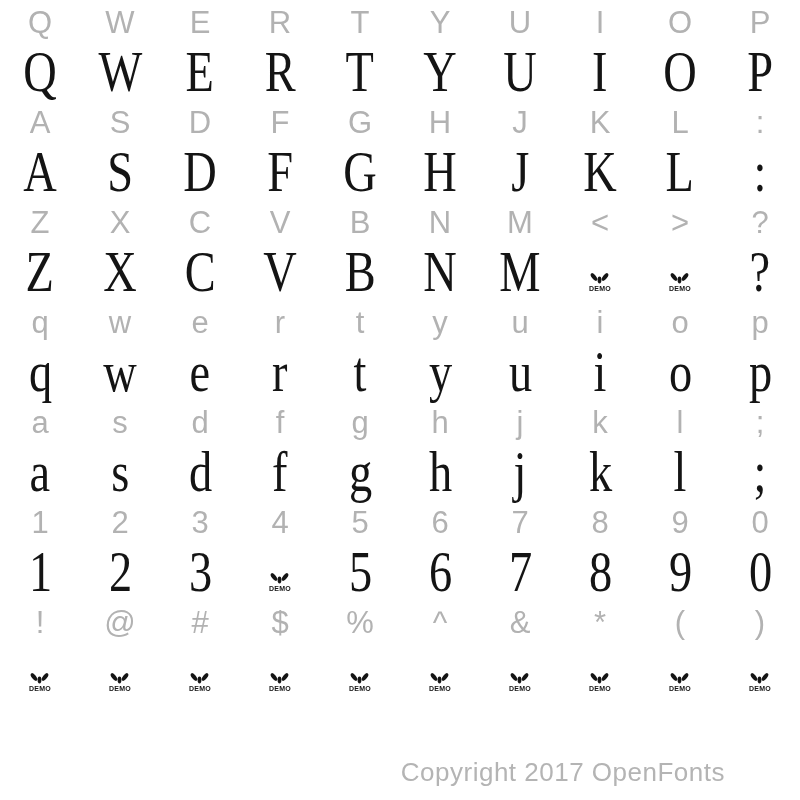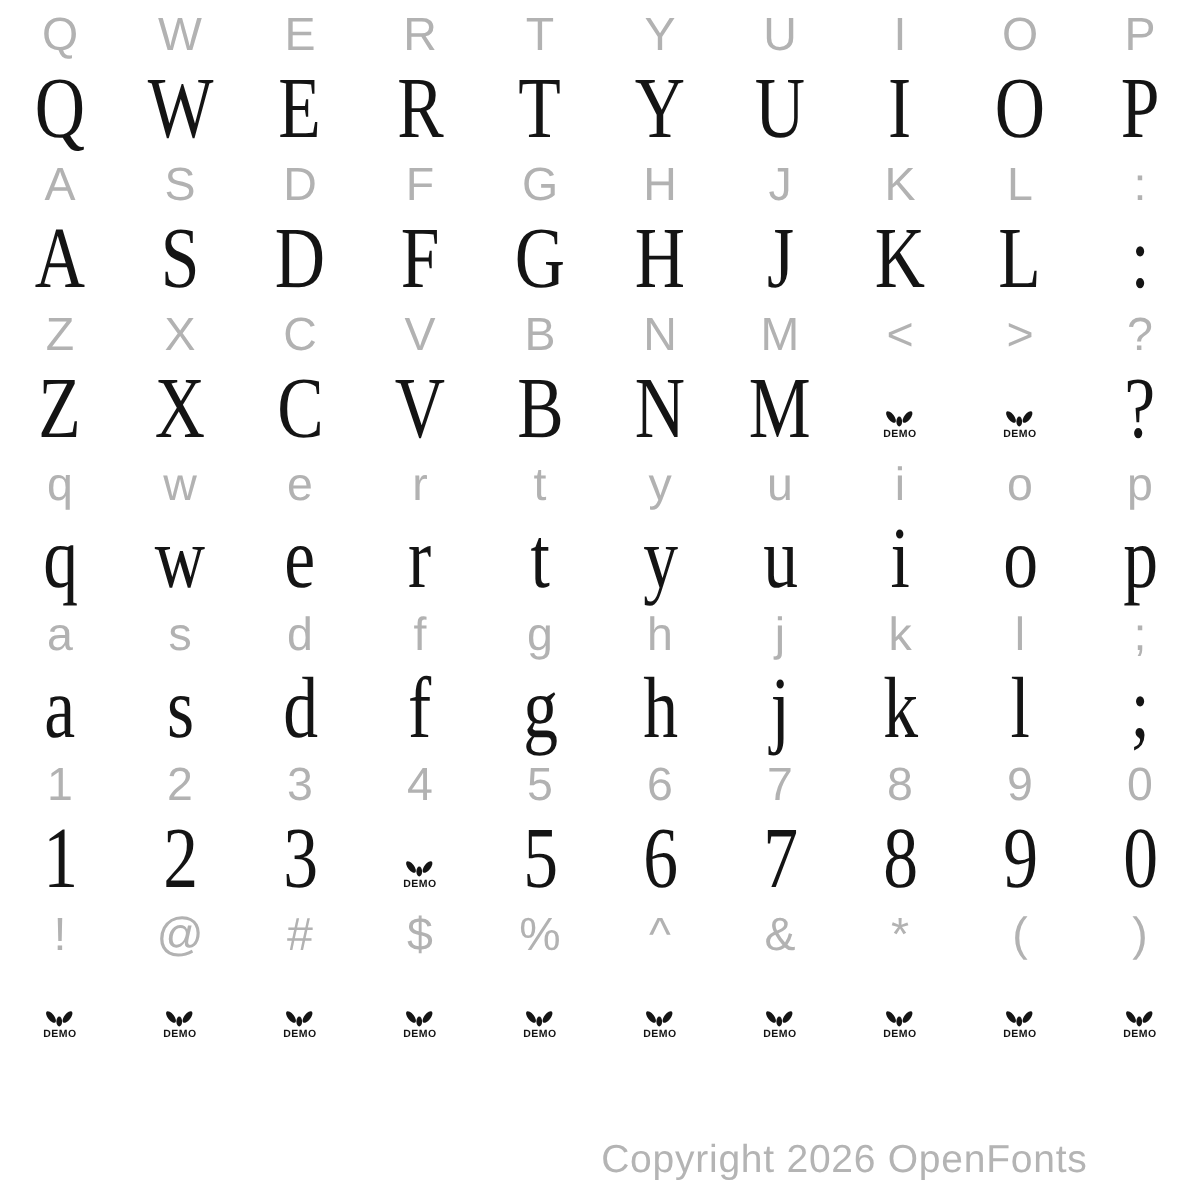--- a/index.html
+++ b/index.html
@@ -315,13 +315,13 @@
             </svg><span class="demo-text">DEMO</span></span></div>
         <div class="cell glyph-cell"><span class="demo"><svg width="21" height="13" viewBox="0 0 21 13" xmlns="http://www.w3.org/2000/svg" fill="#141414">
               <ellipse cx="5" cy="6" rx="2.1" ry="4.6" transform="rotate(-38 5 6)"></ellipse>
               <ellipse cx="16" cy="6" rx="2.1" ry="4.6" transform="rotate(38 16 6)"></ellipse>
               <ellipse cx="10.5" cy="9" rx="1.9" ry="3.4"></ellipse>
             </svg><span class="demo-text">DEMO</span></span></div>
       </div>
     </div>
   </main>
 
-<div class="footer">Copyright 2026 OpenFonts</div>
+<div class="footer">Copyright 2017 OpenFonts</div>
 
 </body></html>

